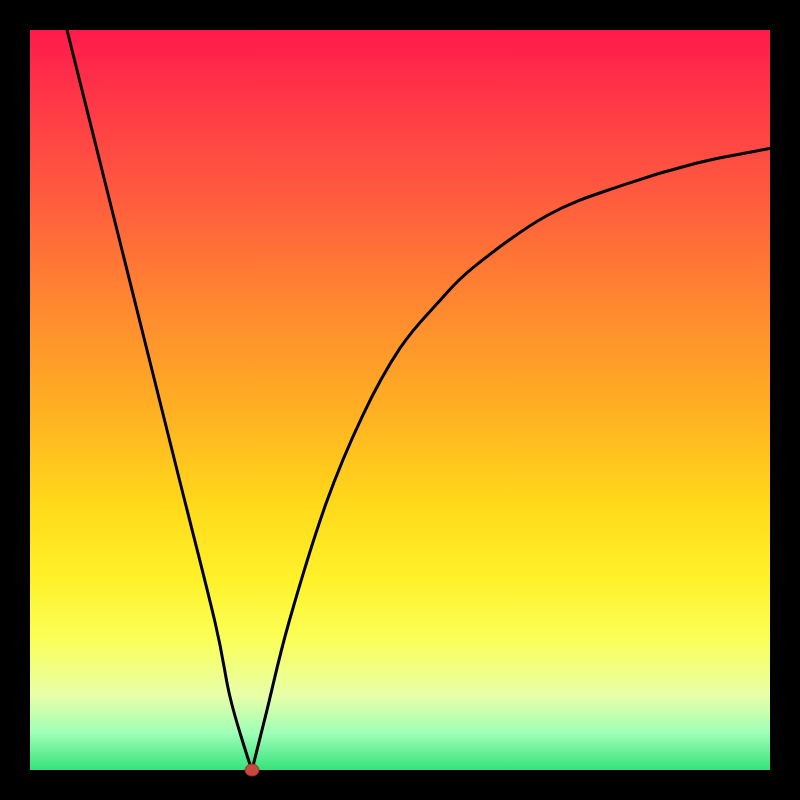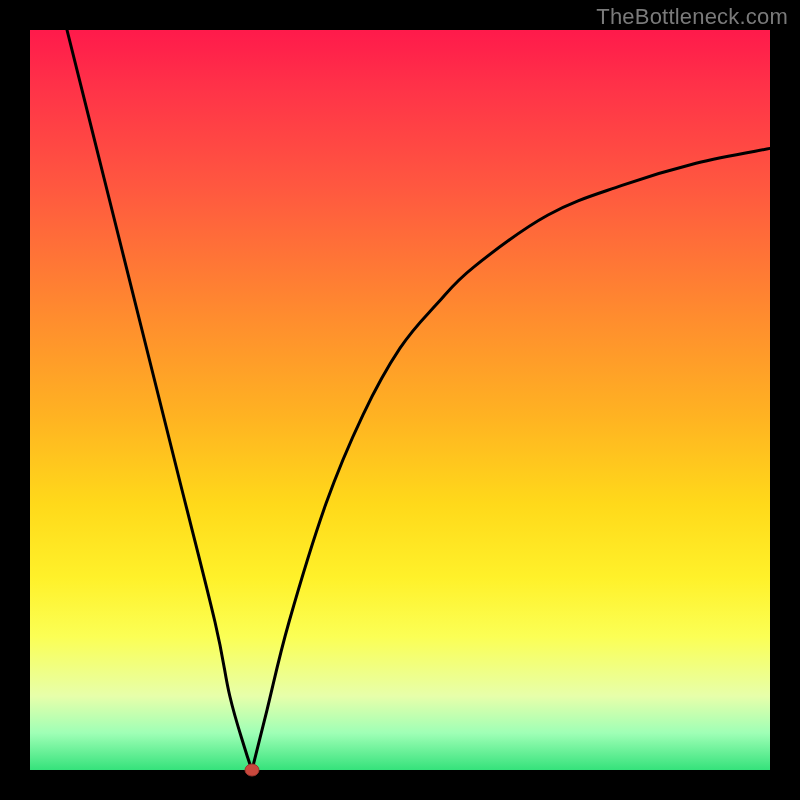--- a/index.html
+++ b/index.html
@@ -70,14 +70,13 @@
 <body>
 
 <div class="frame">
   <div class="plot-area">
     <svg class="curve" viewBox="0 0 740 740">
       <path id="left-branch" class="curve-path" d="M 37 0 C 43.66 26.64, 60.68 94.72, 74 148 C 87.32 201.28, 97.68 242.72, 111 296 C 124.32 349.28, 134.68 390.72, 148 444 C 161.32 497.28, 175.676 552.04, 185 592 C 194.324 631.96, 194.472 643.356, 199.8 666 C 205.12800000000001 688.644, 210.60399999999998 704.4799999999999, 214.6 717.8 C 218.596 731.12, 220.668 736.004, 222 740"></path>
       <path id="right-branch" class="curve-path" d="M 222 740 C 224.66400000000002 729.3439999999999, 230.14000000000001 707.4399999999999, 236.8 680.8 C 243.46 654.16, 248.344 629.2959999999999, 259 592 C 269.656 554.7040000000001, 282.68 510.896, 296 473.6 C 309.32 436.30400000000003, 319.68 412.772, 333 384.8 C 346.32 356.82800000000003, 356.68 338.18000000000006, 370 318.20000000000005 C 383.32 298.22, 393.68000000000006 288.452, 407.00000000000006 273.8 C 420.32000000000005 259.148, 424.02 252.78399999999996, 444 236.79999999999995 C 463.98 220.81599999999995, 491.36 199.652, 518 185 C 544.64 170.348, 565.36 164.72399999999996, 592 155.39999999999998 C 618.64 146.076, 639.36 139.86000000000004, 666 133.20000000000005 C 692.64 126.54000000000005, 726.68 121.064, 740 118.39999999999998"></path>
       <ellipse id="min-marker" class="marker" cx="222" cy="740" rx="7" ry="6"></ellipse>
     </svg>
   </div>
-  <div class="watermark">TheBottleneck.com</div>
 </div>
 
 </body></html>

